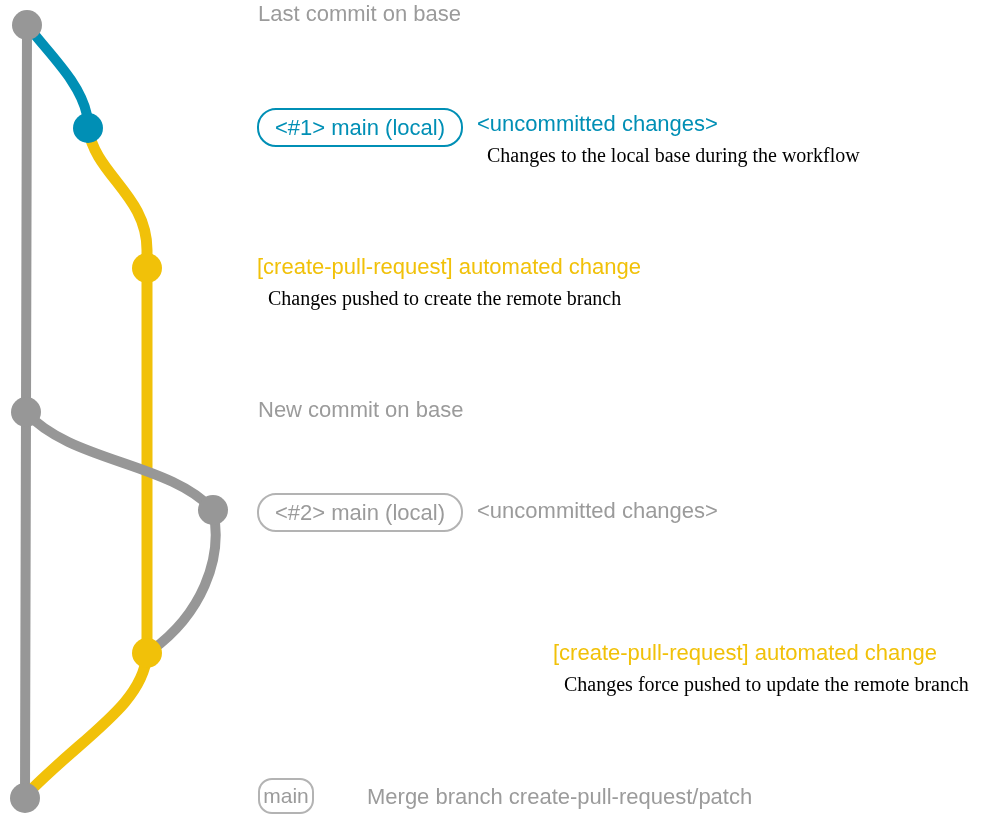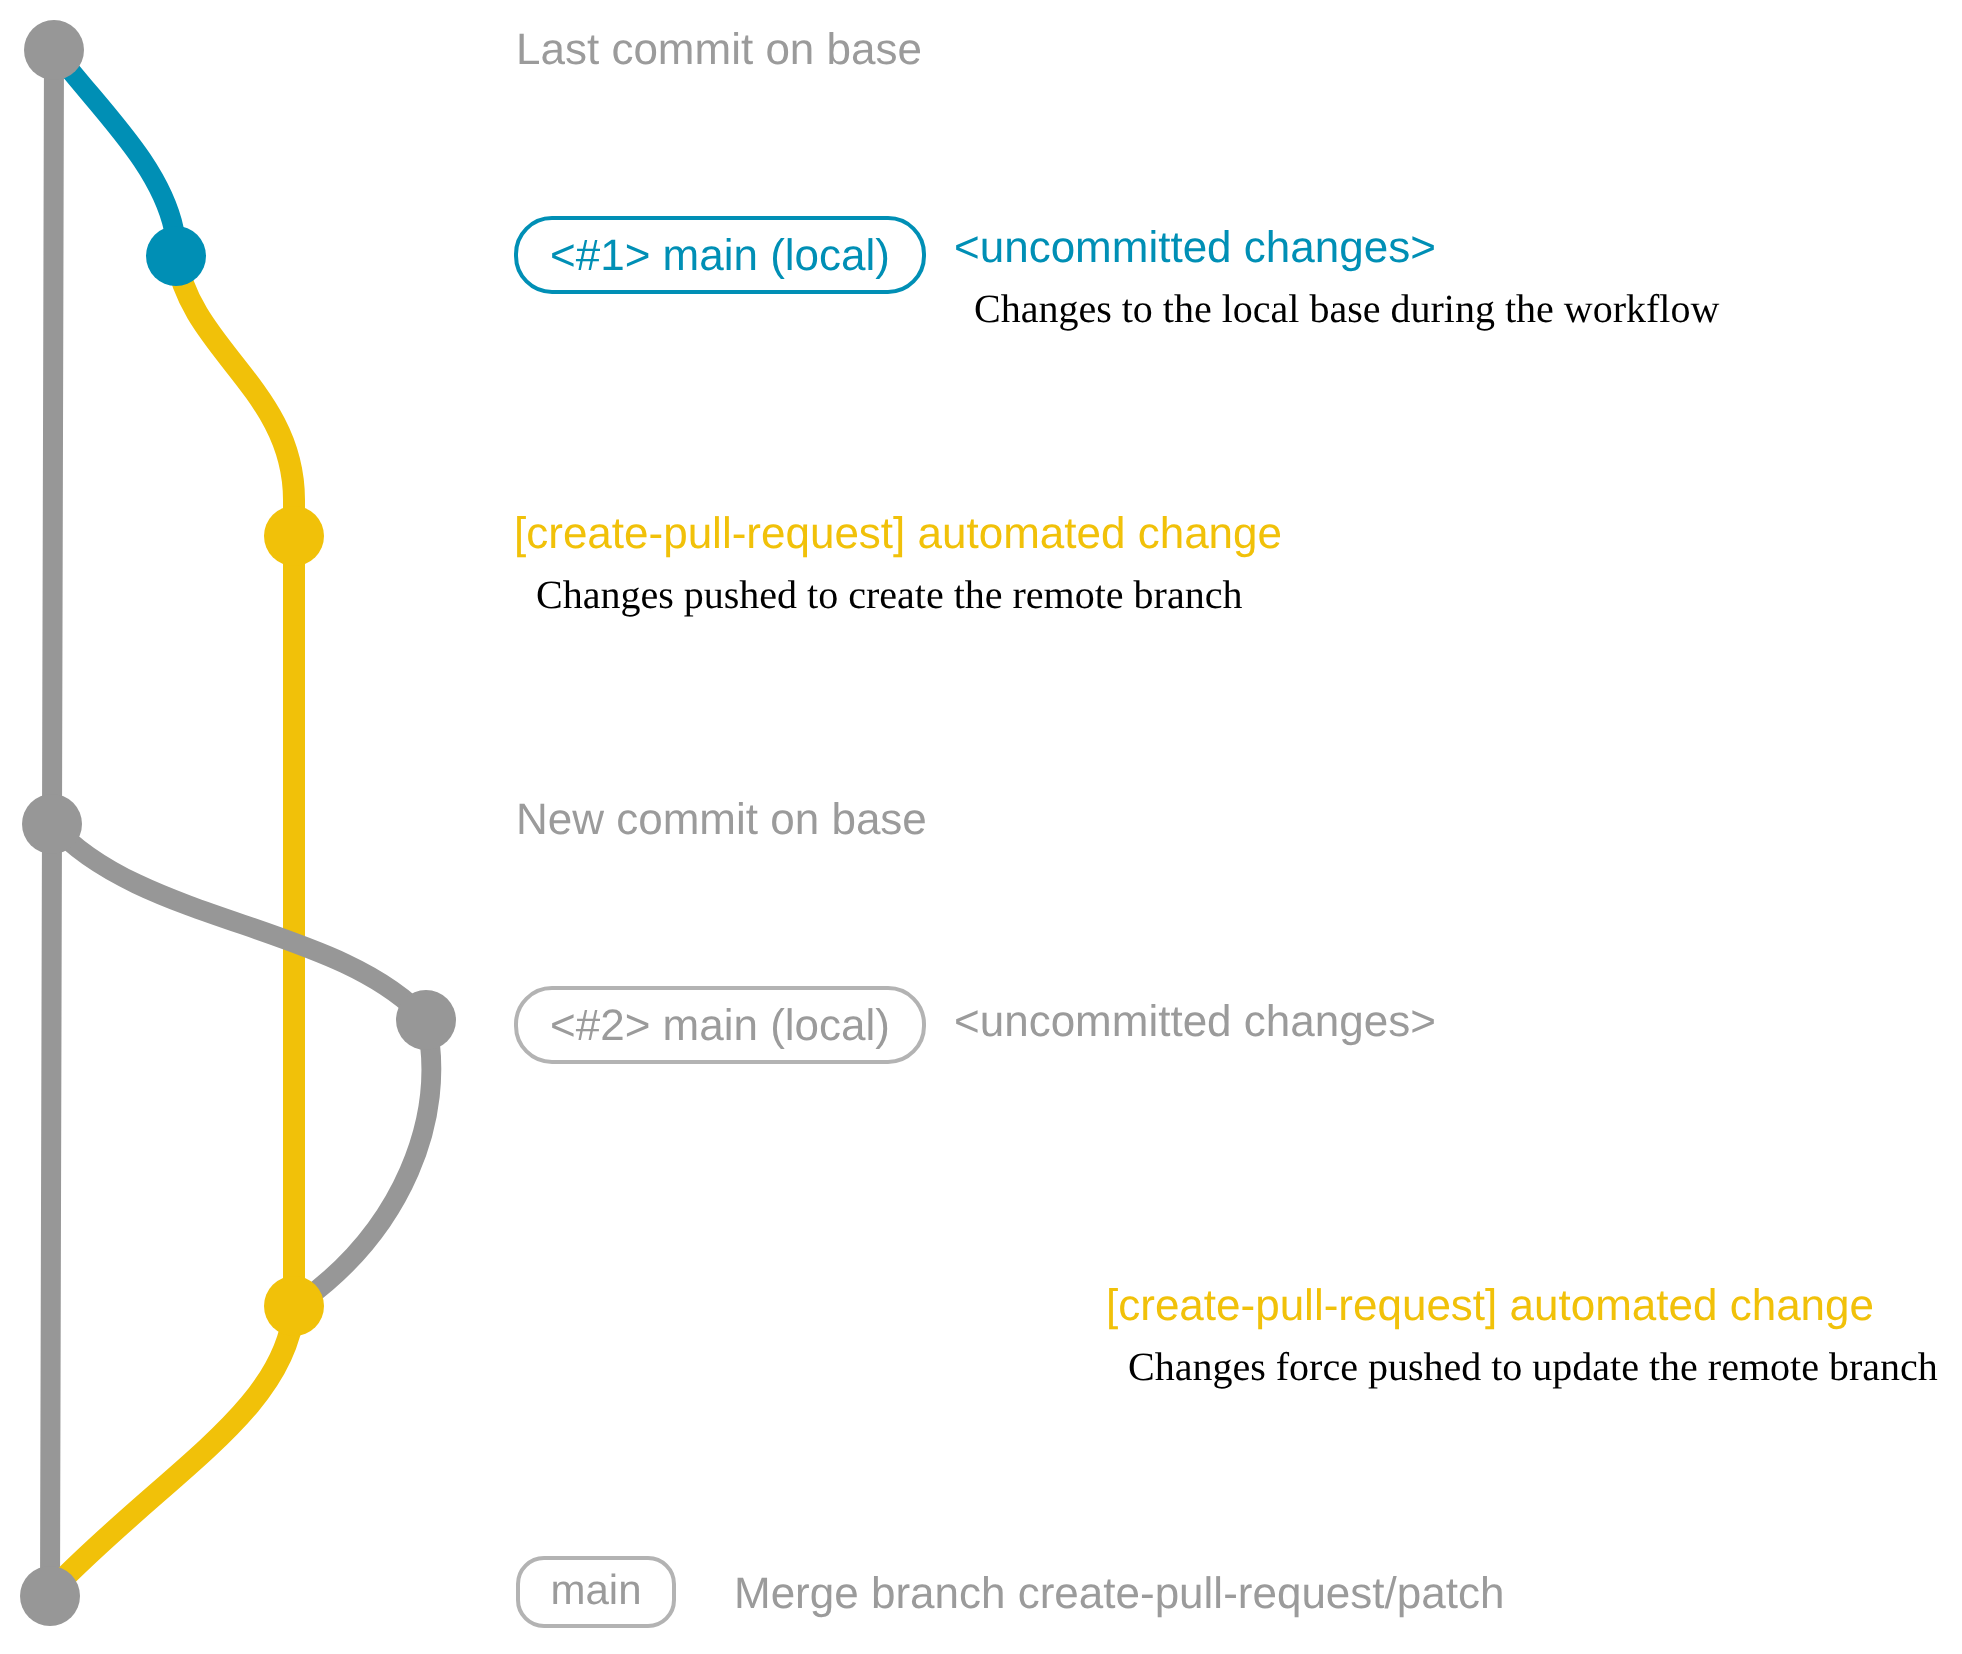--- a/index.html
+++ b/index.html
@@ -36,23 +36,23 @@
     justify-content:center;
     box-sizing:border-box;
     border:2px solid;
     border-radius:19px;
     font-size:22px;
     white-space:nowrap;
   }
   .pill-blue{left:257px;top:108px;width:206px;height:39px;color:#008fb5;border-color:#008fb5;}
   .pill-gray2{left:257px;top:493px;width:206px;height:39px;color:#9b9b9b;border-color:#b3b3b3;}
   .pill-yellow{left:257px;top:635px;width:281px;height:40px;color:#f1c109;border-color:#f1c109;border-radius:20px;}
-  .pill-main{left:258px;top:778px;width:80px;height:36px;color:#9b9b9b;border-color:#b3b3b3;border-radius:14px;font-size:21px;}
+  .pill-main{left:258px;top:778px;width:56px;height:36px;color:#9b9b9b;border-color:#b3b3b3;border-radius:14px;font-size:21px;}
 
-  .t-last{left:258px;top:13px;}
+  .t-last{left:258px;top:2px;}
   .t-unc1{left:477px;top:112px;}
   .c-1{left:487px;top:144px;}
   .t-auto1{left:257px;top:255px;}
   .c-2{left:268px;top:287px;}
   .t-new{left:258px;top:398px;}
   .t-unc2{left:477px;top:499px;}
   .c-3{left:487px;top:530px;}
   .t-auto2{left:553px;top:641px;}
   .c-4{left:564px;top:673px;}
   .t-merge{left:347px;top:785px;margin-left:20px;}

